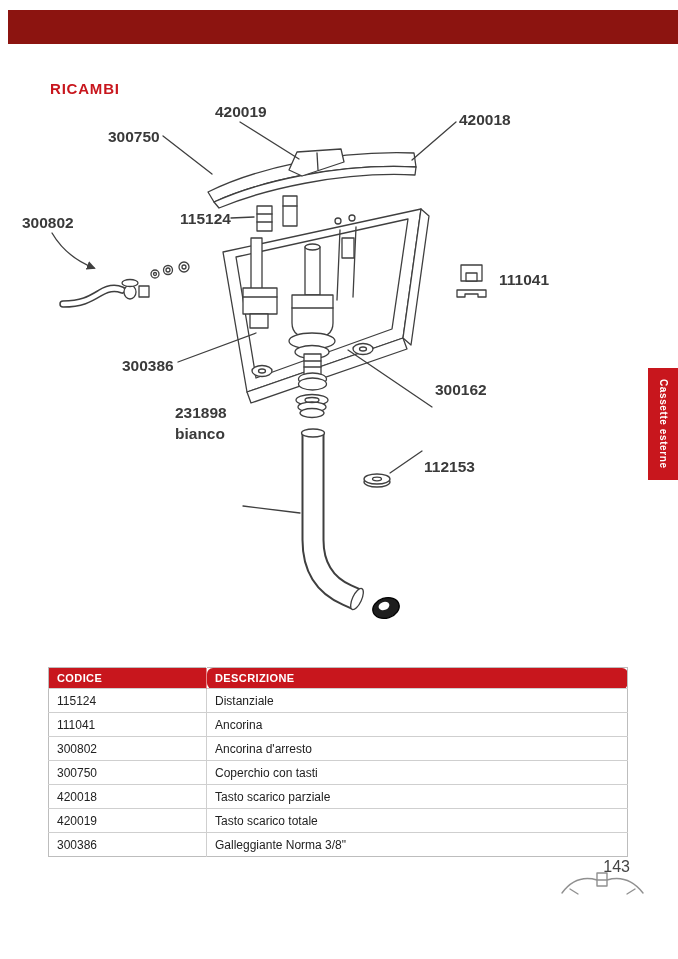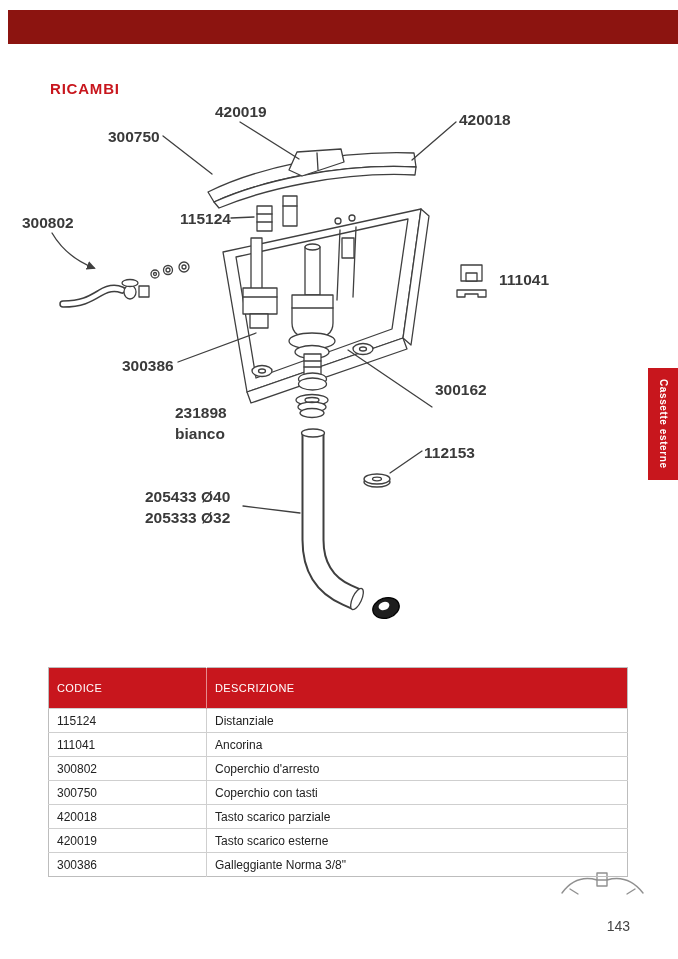--- a/index.html
+++ b/index.html
@@ -27,30 +27,30 @@
     display:flex; align-items:center; justify-content:center;
     writing-mode: vertical-rl; font-size:10px; letter-spacing:0.6px; font-weight:600;
   }
   table.parts-table {
     position:absolute; left:48px; top:667px; width:580px;
     border-collapse:collapse; font-size:12px; color:#222;
     border:1px solid #bdbdbd;
   }
   table.parts-table th {
     background: var(--color-accent, #c8161d); color:#ffffff;
-    text-align:left; font-size:11px; font-weight:400; letter-spacing:0.4px;
-    padding:14px 8px;
-  }
-  table.parts-table th + th { border-left:1px solid rgba(255,255,255,0.5); }
+    text-align:left; font-size:11px; font-weight:700; letter-spacing:0.4px;
+    padding:4px 8px;
+  }
+  table.parts-table th + th { border-left:1px solid rgba(255,255,255,0.5);border-radius:6px; }
   table.parts-table td {
     padding:4px 8px; border-top:1px solid #cfcfcf; height:15px;
   }
   table.parts-table td.code { width:141px; border-right:1px solid #cfcfcf; }
   .page-number {
-    position:absolute; right:48px; top:918px; font-size:14px; color:#444;
+    position:absolute; right:48px; top:858px; font-size:16px; color:#444;
   }
 </style>
 </head>
 <body>
 
 <div class="page">
 
   <div class="top-bar"></div>
 
   <div class="page-title">RICAMBI</div>
@@ -186,23 +186,21 @@
   <div class="part-label" style="left:215px;top:102px">420019</div>
   <div class="part-label" style="left:459px;top:110px">420018</div>
   <div class="part-label" style="left:108px;top:127px">300750</div>
   <div class="part-label" style="left:22px;top:213px">300802</div>
   <div class="part-label" style="left:180px;top:209px">115124</div>
   <div class="part-label" style="left:499px;top:270px">111041</div>
   <div class="part-label" style="left:122px;top:356px">300386</div>
   <div class="part-label" style="left:435px;top:380px">300162</div>
   <div class="part-label" style="left:175px;top:403px">231898
 bianco</div>
-  <div class="part-label" style="left:424px;top:443px">112153</div>
-  <div class="part-label" style="left:145px;top:487px">205433 Ø40
-205333 Ø32</div>
+  <div class="part-label" style="left:424px;top:457px">112153</div>
 
   <div class="side-tab">
     <span>Cassette esterne</span>
   </div>
 
   <table class="parts-table">
     <thead>
       <tr>
         <th>CODICE</th>
         <th>DESCRIZIONE</th>
@@ -212,33 +210,33 @@
       <tr>
         <td class="code">115124</td>
         <td>Distanziale</td>
       </tr>
       <tr>
         <td class="code">111041</td>
         <td>Ancorina</td>
       </tr>
       <tr>
         <td class="code">300802</td>
-        <td>Coperchio d'arresto</td>
+        <td>Ancorina d'arresto</td>
       </tr>
       <tr>
         <td class="code">300750</td>
         <td>Coperchio con tasti</td>
       </tr>
       <tr>
         <td class="code">420018</td>
         <td>Tasto scarico parziale</td>
       </tr>
       <tr>
         <td class="code">420019</td>
-        <td>Tasto scarico esterne</td>
+        <td>Tasto scarico totale</td>
       </tr>
       <tr>
         <td class="code">300386</td>
         <td>Galleggiante Norma 3/8"</td>
       </tr>
     </tbody>
   </table>
 
   <div class="page-number">143</div>
 

